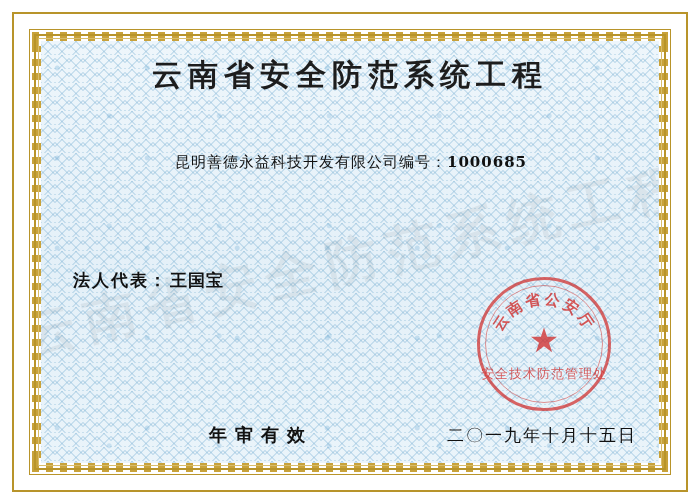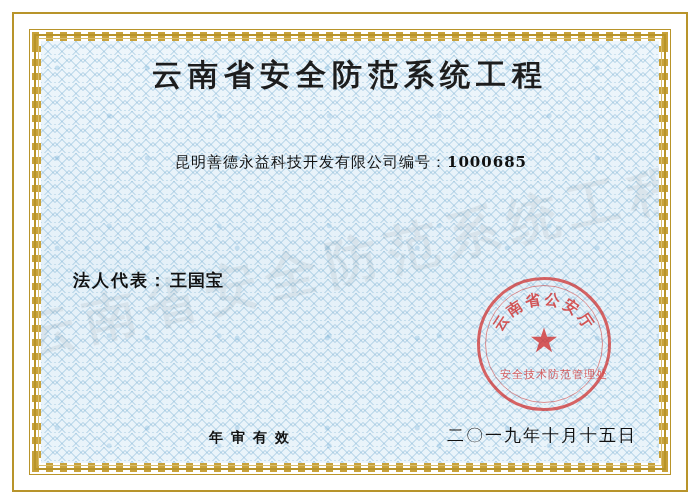--- a/index.html
+++ b/index.html
@@ -205,21 +205,21 @@
   }
   .insp-table td.head {
     width: 110px;
   }
 
   
   .footer-left {
     position: absolute;
     left: 168px;
     bottom: 16px;
-    font-size: 14px;
+    font-size: 18px;
     font-weight: bold;
     color: #111;
     letter-spacing: 8px;
   }
   .footer-right {
     position: absolute;
     right: 22px;
     bottom: 16px;
     font-size: 17px;
     color: #111;
@@ -265,22 +265,22 @@
     font-family: "DejaVu Sans", "Liberation Sans", sans-serif;
     font-size: 15px;
     font-weight: bold;
     letter-spacing: 3px;
   }
   .seal .bottom-text {
     position: absolute;
     left: 0;
     right: 0;
     bottom: 26px;
-    text-align: right;
-    font-size: 11px;
+    text-align: center;
+    font-size: 13px;
     color: rgba(207,32,30,0.85);
     line-height: 1.25;
     letter-spacing: 1px;
   }
 </style>
 </head>
 <body>
 
 <div class="certificate">
 

